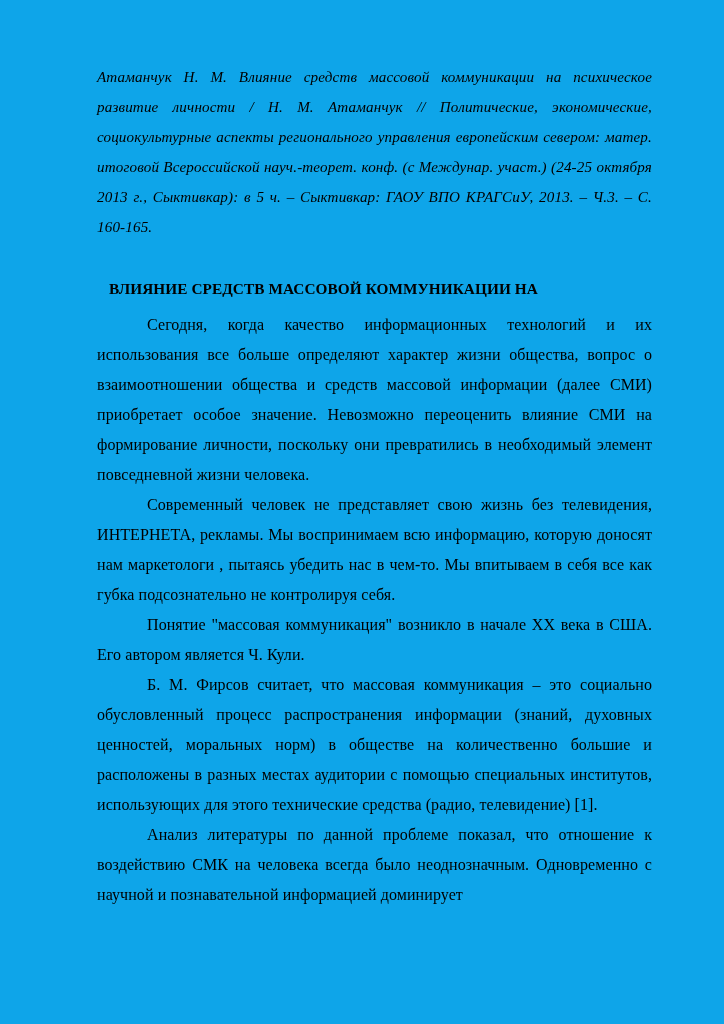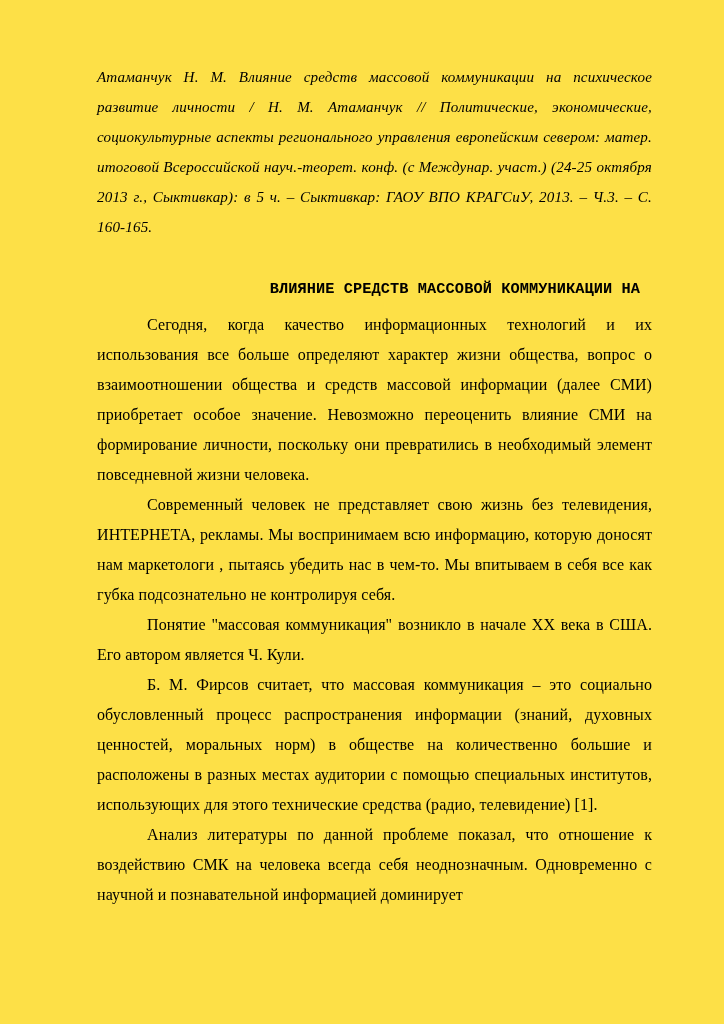--- a/index.html
+++ b/index.html
@@ -12,21 +12,21 @@
     font-family: "Liberation Serif", "DejaVu Serif", serif;
     color: #000000;
     -webkit-font-smoothing: antialiased;
   }
 
   .page {
     position: relative;
     width: 724px;
     height: 1024px;
     margin: 0 auto;
-    background: #fde047;
+    background: #0ea5e9;
     overflow: hidden;
     box-sizing: border-box;
   }
 
   .page-body {
     position: absolute;
     left: 97px;
     top: 62px;
     width: 555px;
   }
@@ -40,26 +40,25 @@
     text-justify: inter-word;
     margin: 0 0 32px 0;
     letter-spacing: 0.01em;
   }
 
   
   .doc-title {
     font-weight: bold;
     font-size: 15.3px;
     line-height: 30px;
-    text-align: right;
+    text-align: left;
     text-transform: uppercase;
     margin: 0 0 6px 0;
     padding: 0 12px;
     letter-spacing: 0.005em;
-    font-family: Liberation Mono, monospace;
   }
 
   
   .para {
     font-size: 16px;
     line-height: 30px;
     text-align: justify;
     text-justify: inter-word;
     text-indent: 50px;
     margin: 0;
@@ -81,16 +80,16 @@
     </h1>
 
     <p class="para">Сегодня, когда качество информационных технологий и их использования все больше определяют характер жизни общества, вопрос о взаимоотношении общества и средств массовой информации (далее СМИ) приобретает особое значение. Невозможно переоценить влияние СМИ на формирование личности, поскольку они превратились в необходимый элемент повседневной жизни человека.</p>
 
     <p class="para">Современный человек не представляет свою жизнь без телевидения, ИНТЕРНЕТА, рекламы. Мы воспринимаем всю информацию, которую доносят нам маркетологи , пытаясь убедить нас в чем-то. Мы впитываем в себя все как губка подсознательно не контролируя себя.</p>
 
     <p class="para">Понятие "массовая коммуникация" возникло в начале XX века в США. Его автором является Ч. Кули.</p>
 
     <p class="para">Б. М. Фирсов считает, что массовая коммуникация – это социально обусловленный процесс распространения информации (знаний, духовных ценностей, моральных норм) в обществе на количественно большие и расположены в разных местах аудитории с помощью специальных институтов, использующих для этого технические средства (радио, телевидение) [1].</p>
 
-    <p class="para">Анализ литературы по данной проблеме показал, что отношение к воздействию СМК на человека всегда себя неоднозначным. Одновременно с научной и познавательной информацией доминирует</p>
+    <p class="para">Анализ литературы по данной проблеме показал, что отношение к воздействию СМК на человека всегда было неоднозначным. Одновременно с научной и познавательной информацией доминирует</p>
 
   </div>
 </div>
 
 </body></html>

